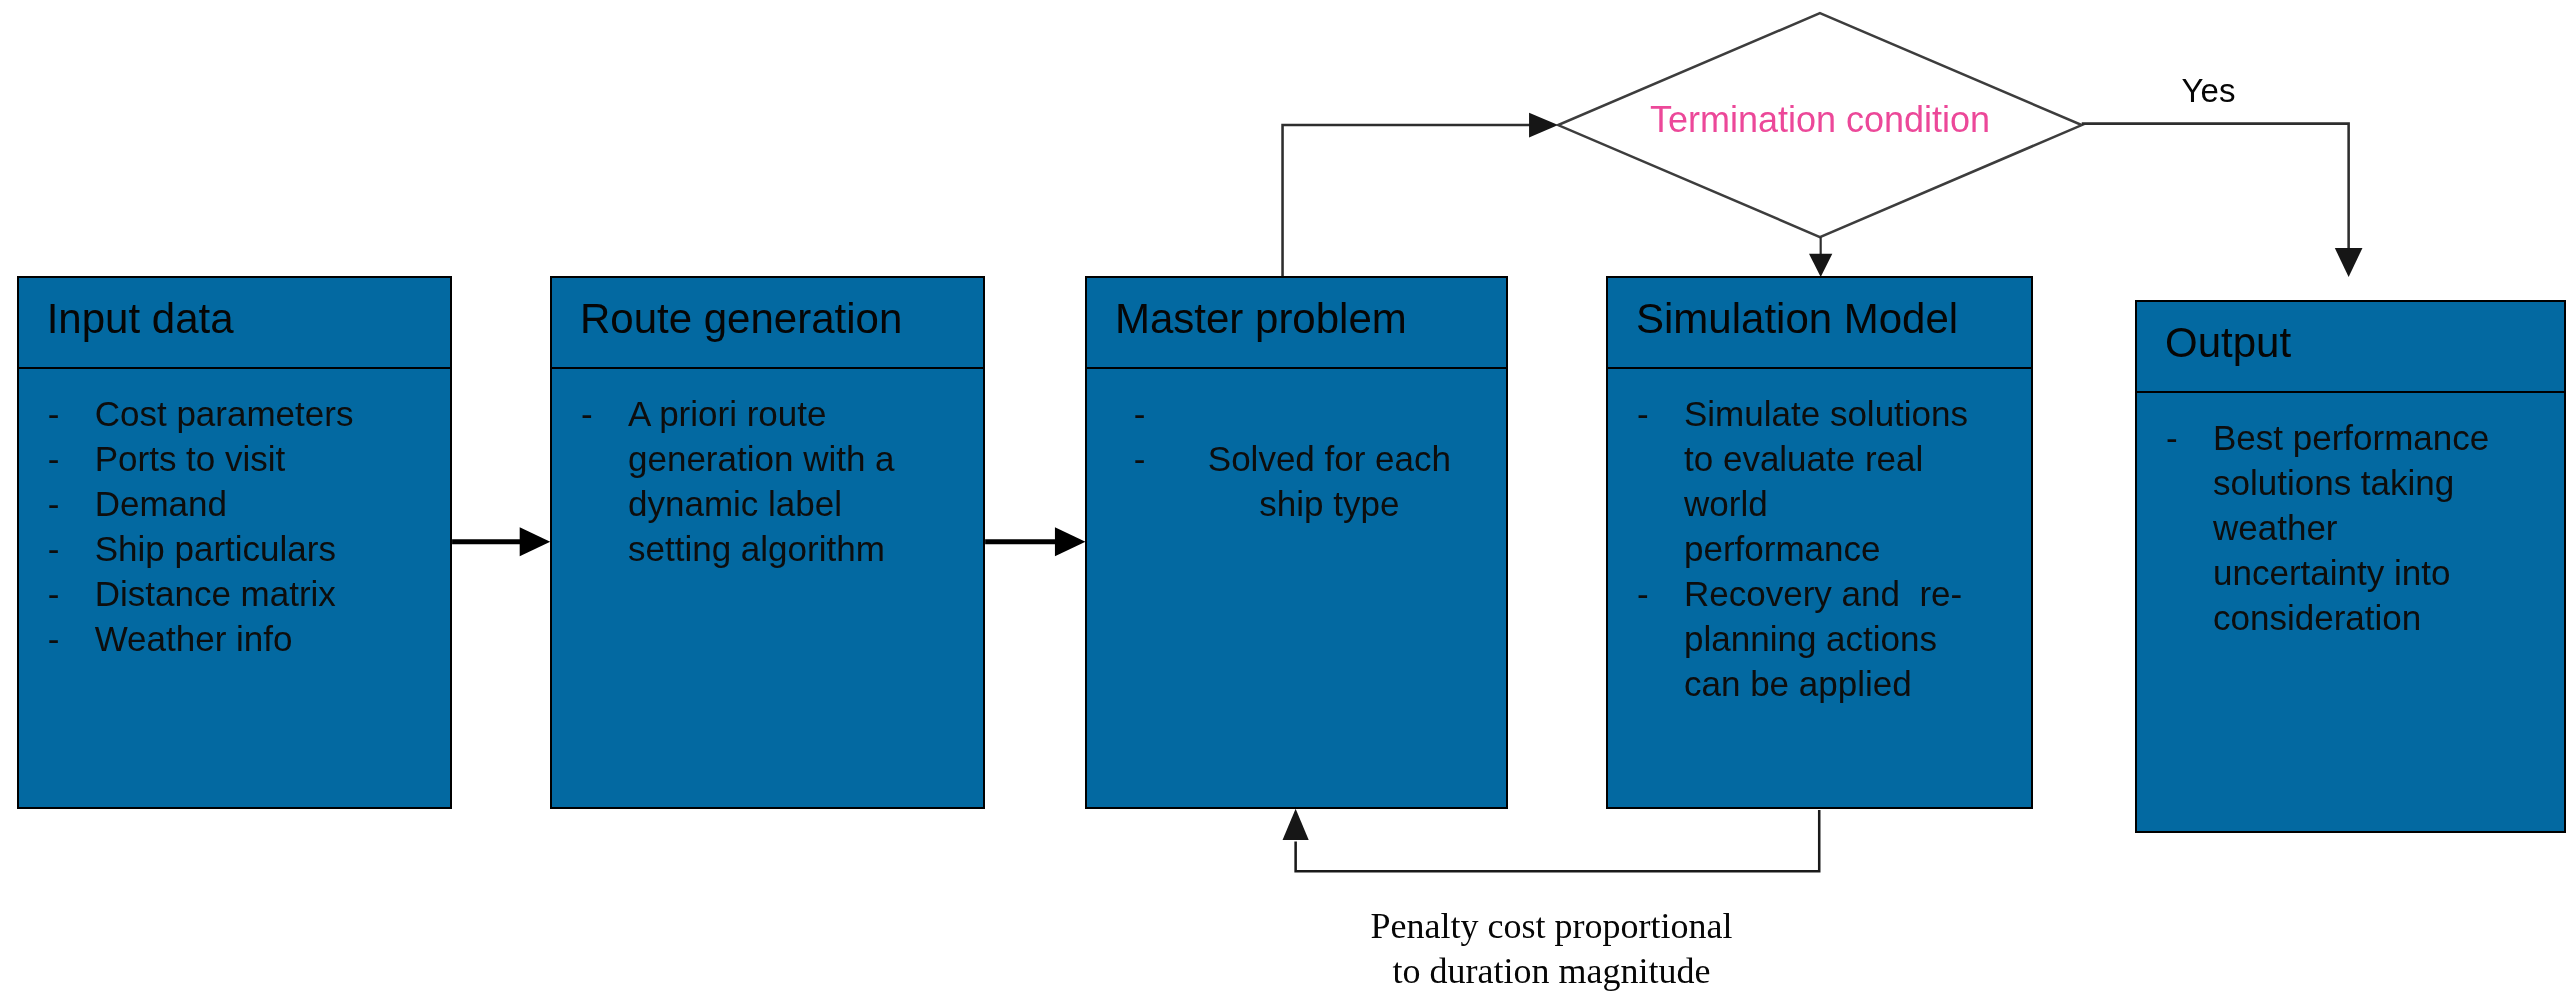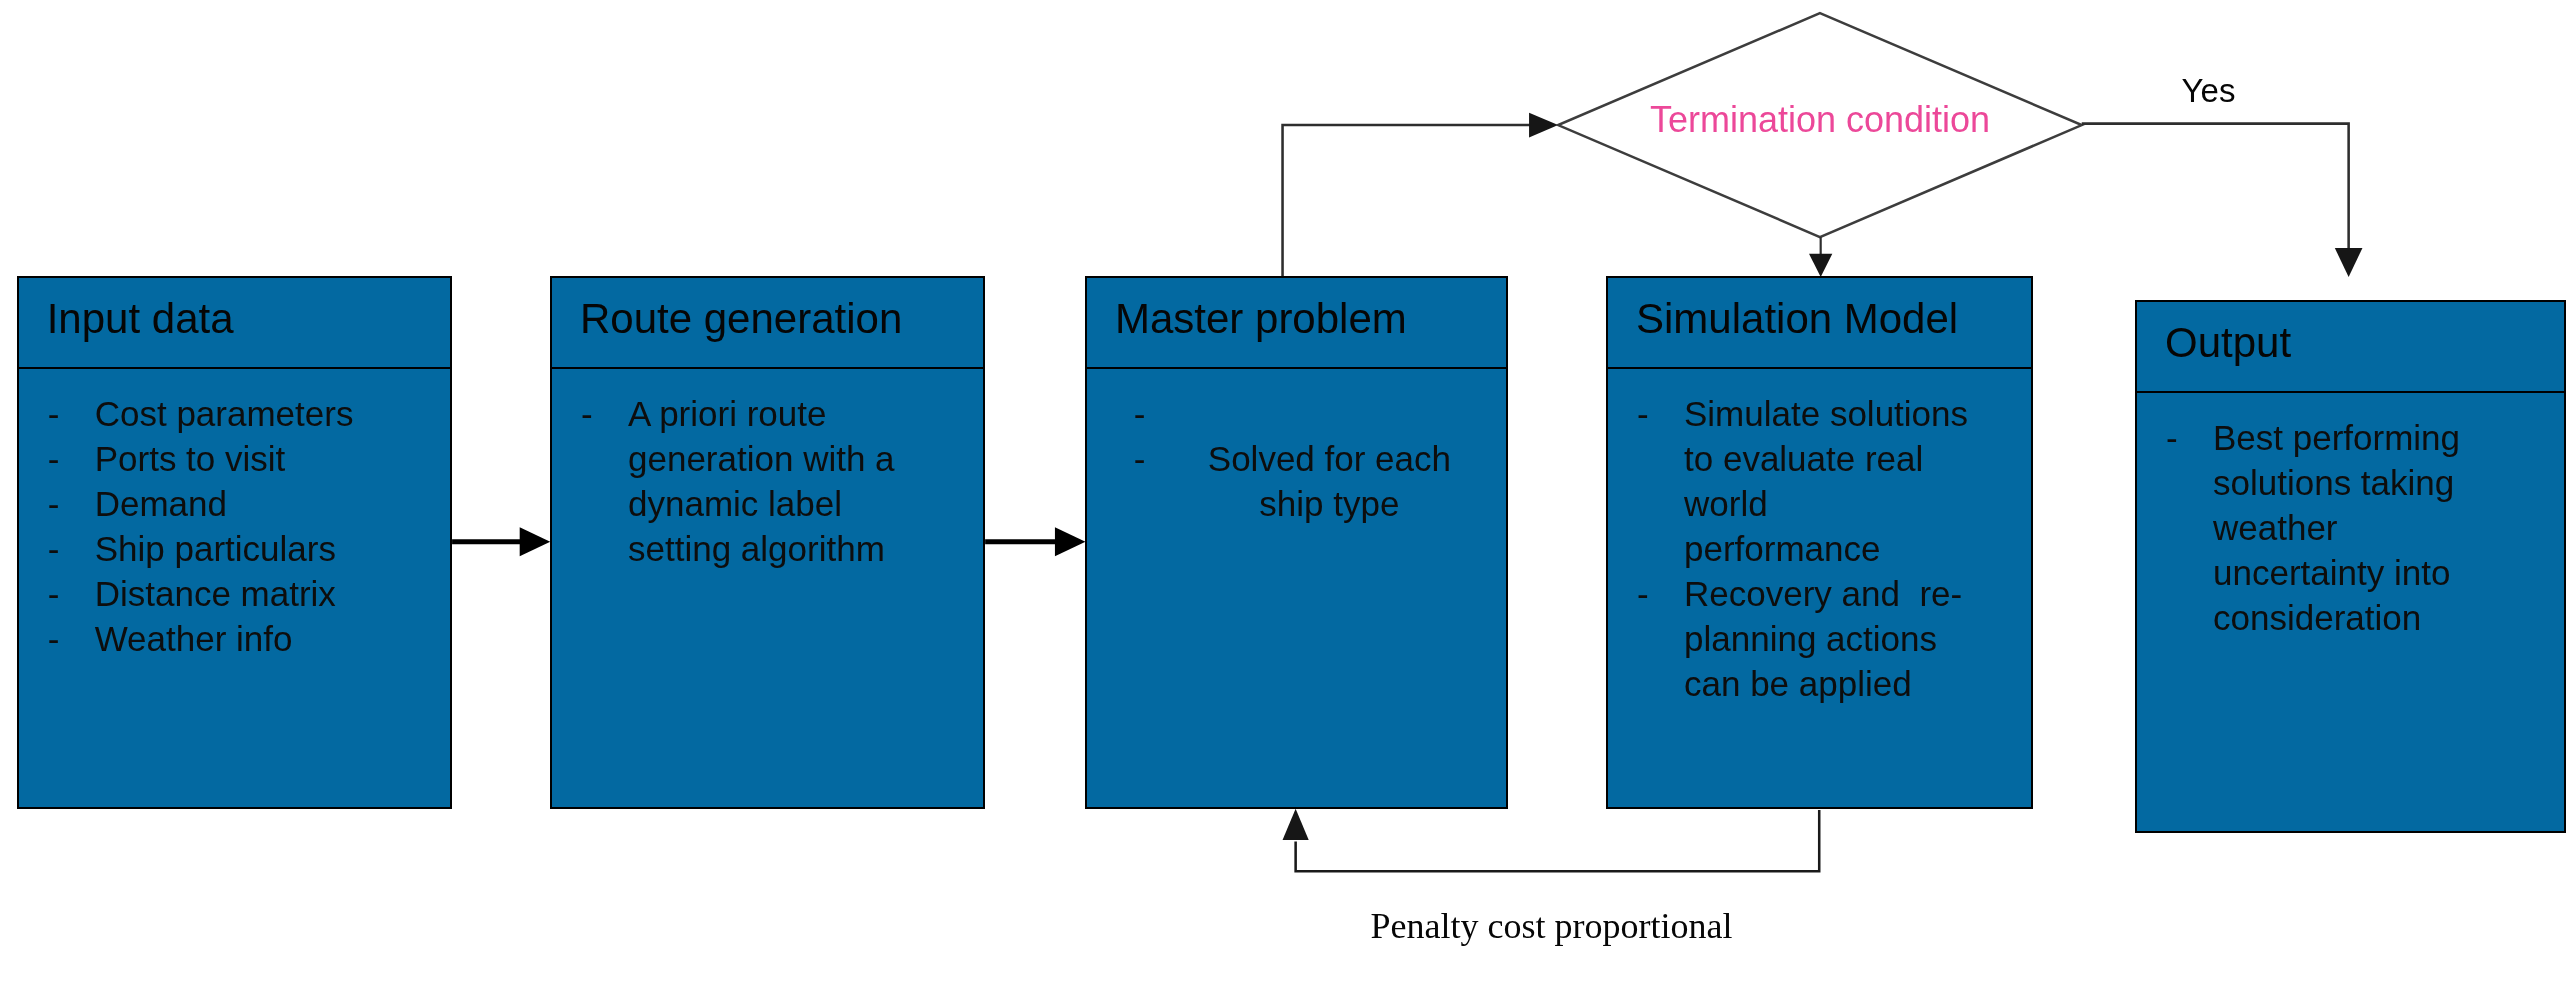--- a/index.html
+++ b/index.html
@@ -170,32 +170,33 @@
       </div>
     </div>
   </div>
 
   <div class="flow-box" style="left:2135px;width:431px;margin-top:24px;">
     <div class="box-title">Output</div>
     <div class="box-body">
       <div class="bullet">
         <span class="dash">-</span>
         <div class="lines">
-          <div class="line">Best performing</div>
+          <div class="line">Best performance</div>
           <div class="line">solutions taking</div>
           <div class="line">weather</div>
           <div class="line">uncertainty into</div>
           <div class="line">consideration</div>
         </div>
       </div>
     </div>
   </div>
 
   <div class="diamond-label">Termination condition</div>
 
   <div class="yes-label">Yes</div>
 
   <div class="penalty-label">
     <div class="line">Penalty cost proportional</div>
+    <div class="line">to duration magnitude</div>
   </div>
 
 </div>
 
 
 </body></html>

